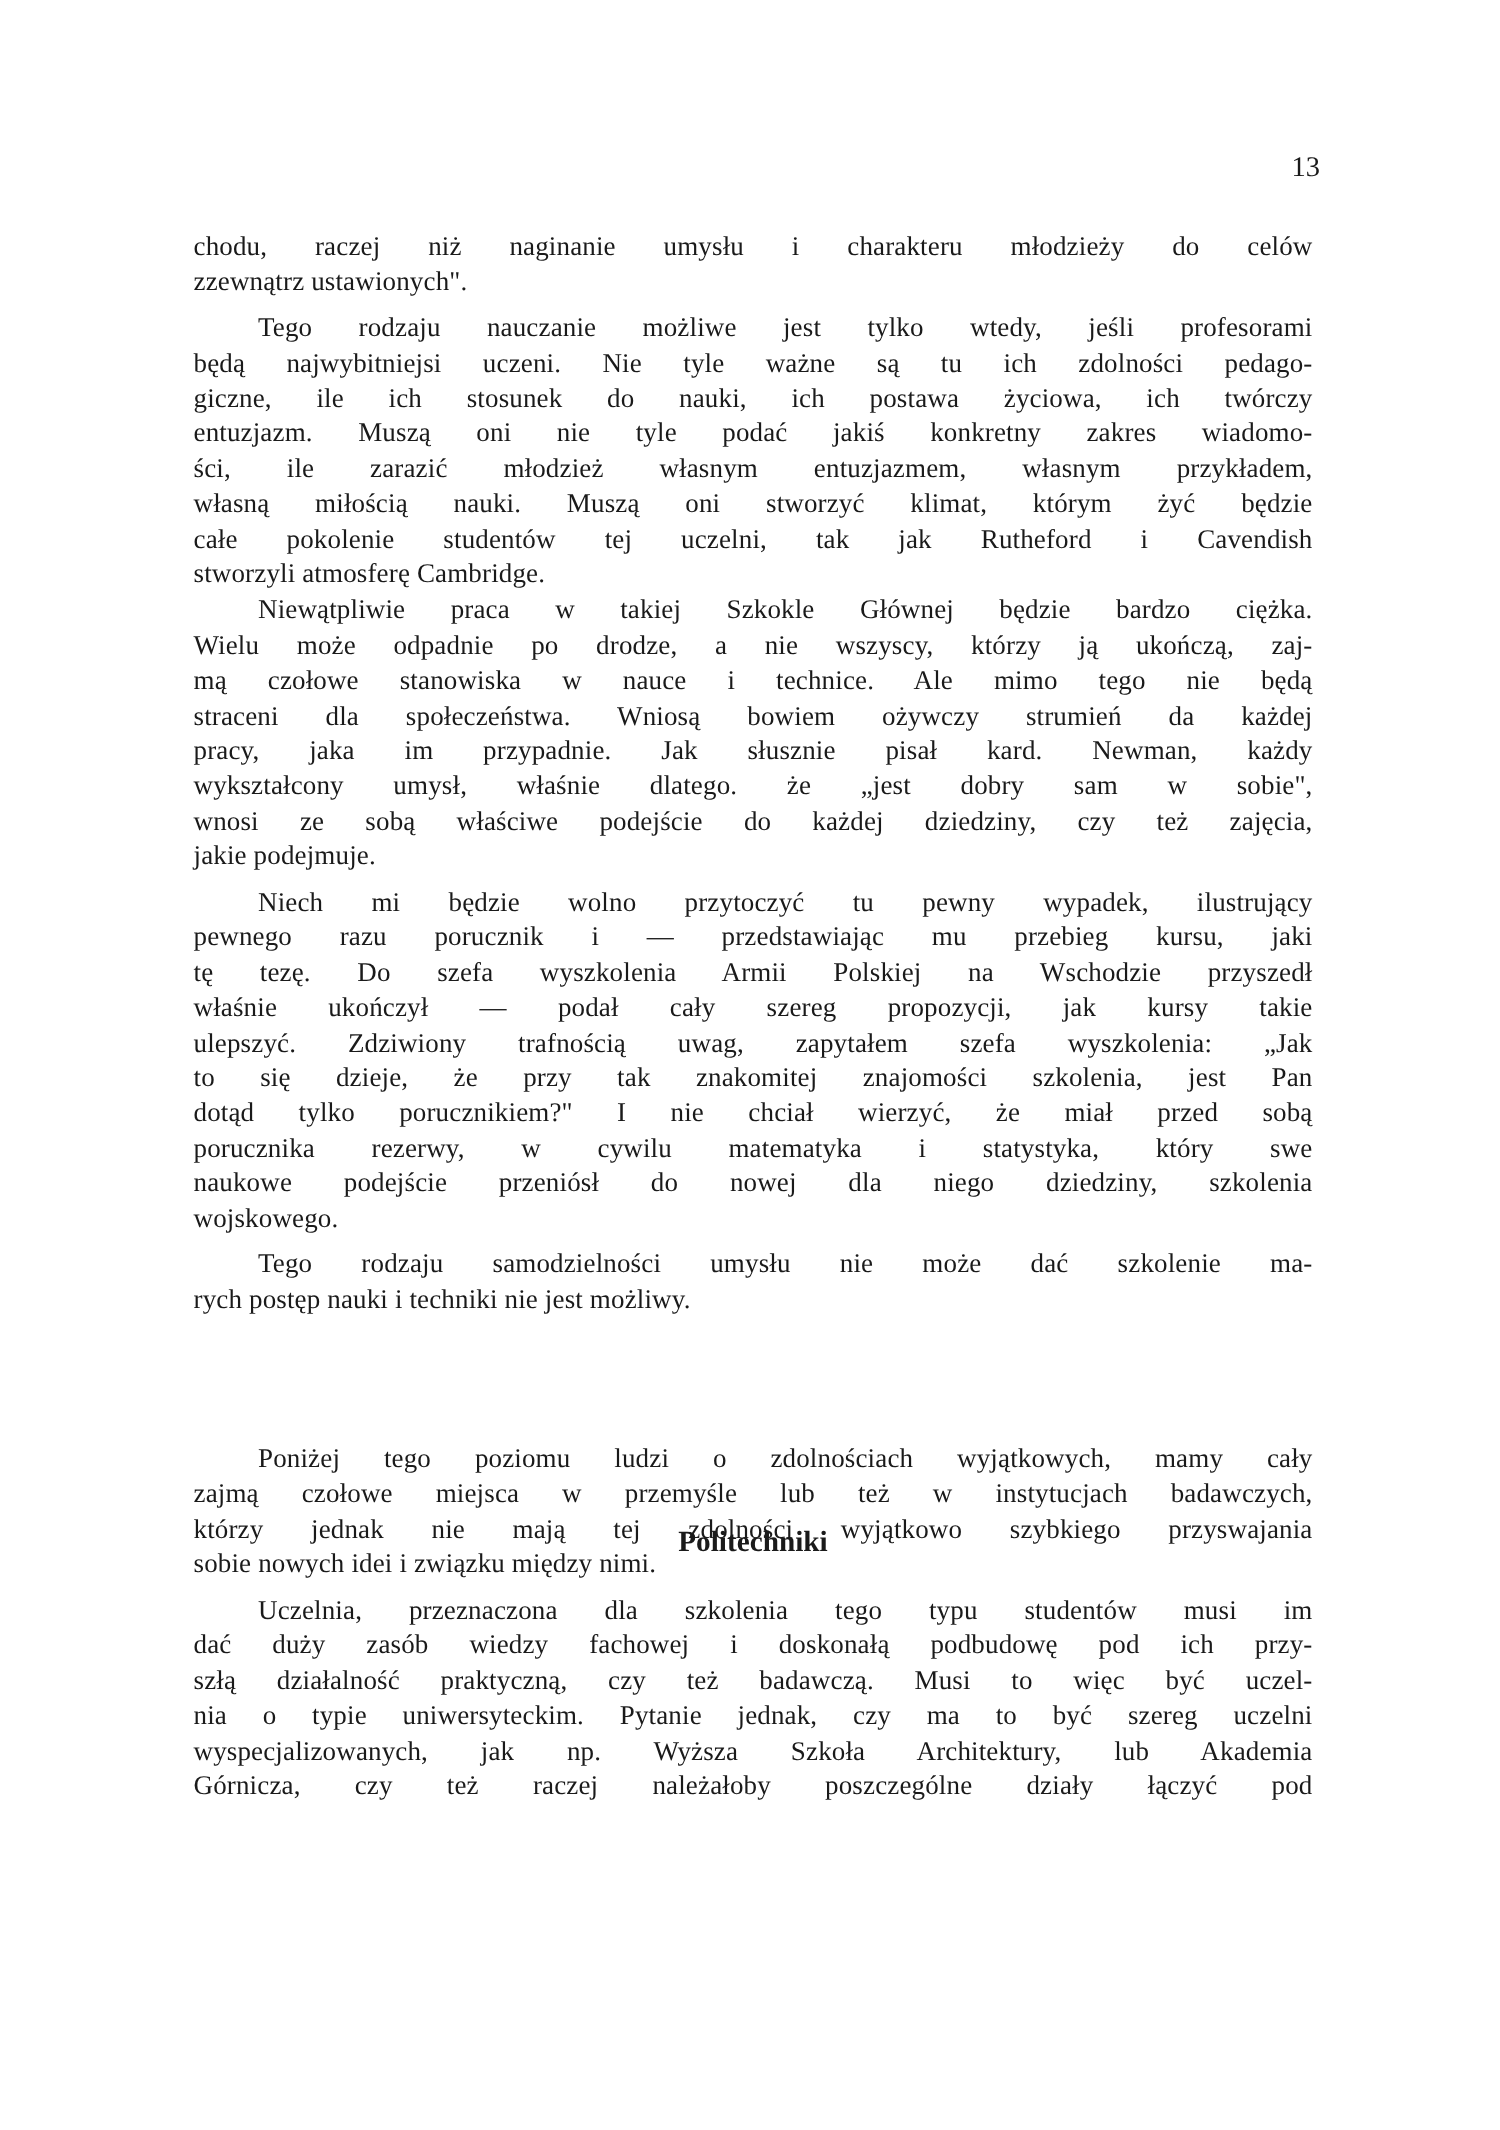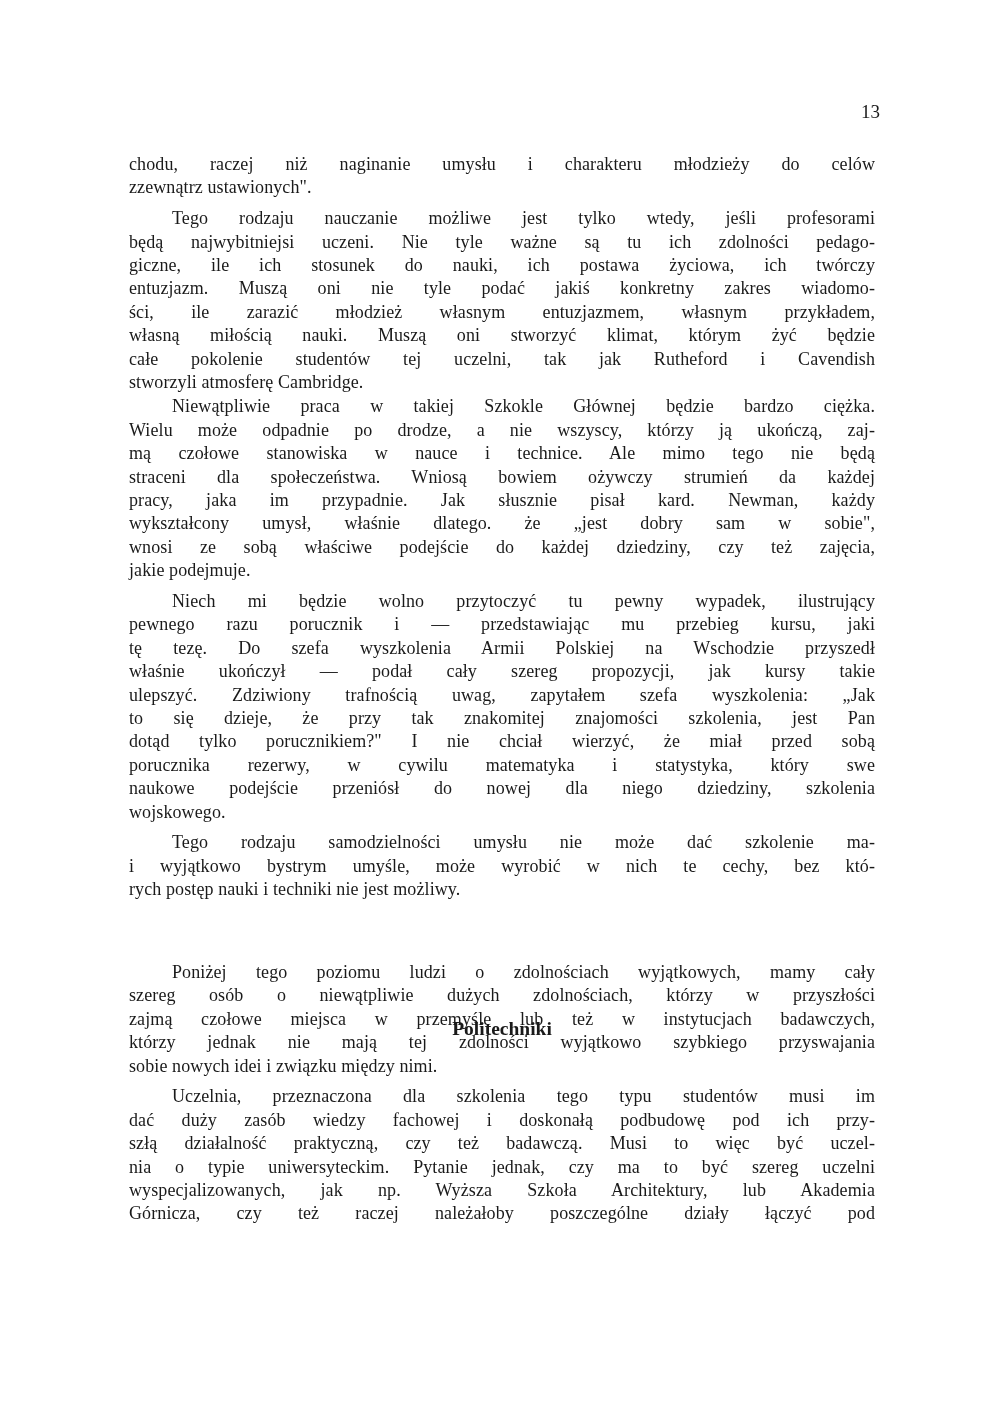--- a/index.html
+++ b/index.html
@@ -99,31 +99,29 @@
         <span class="line">właśnie ukończył — podał cały szereg propozycji, jak kursy takie</span>
         <span class="line">ulepszyć. Zdziwiony trafnością uwag, zapytałem szefa wyszkolenia: „Jak</span>
         <span class="line">to się dzieje, że przy tak znakomitej znajomości szkolenia, jest Pan</span>
         <span class="line">dotąd tylko porucznikiem?" I nie chciał wierzyć, że miał przed sobą</span>
         <span class="line">porucznika rezerwy, w cywilu matematyka i statystyka, który swe</span>
         <span class="line">naukowe podejście przeniósł do nowej dla niego dziedziny, szkolenia</span>
         <span class="line last">wojskowego.</span>
       </div>
       <div class="para" style="margin-top: 7.5px;">
         <span class="line indent">Tego rodzaju samodzielności umysłu nie może dać szkolenie ma-</span>
-        <span class="line">i wyjątkowo bystrym umyśle, może wyrobić w nich te cechy, bez któ-</span>
         <span class="line last">rych postęp nauki i techniki nie jest możliwy.</span>
       </div>
     </div>
 
   <div class="heading">Politechniki</div>
 
   <div class="text-block" id="section2" style="top:961px;">
       <div class="para">
         <span class="line indent">Poniżej tego poziomu ludzi o zdolnościach wyjątkowych, mamy cały</span>
-        <span class="line">szereg osób o niewątpliwie dużych zdolnościach, którzy w przyszłości</span>
         <span class="line">zajmą czołowe miejsca w przemyśle lub też w instytucjach badawczych,</span>
         <span class="line">którzy jednak nie mają tej zdolności wyjątkowo szybkiego przyswajania</span>
         <span class="line last">sobie nowych idei i związku między nimi.</span>
       </div>
       <div class="para" style="margin-top: 7.5px;">
         <span class="line indent">Uczelnia, przeznaczona dla szkolenia tego typu studentów musi im</span>
         <span class="line">dać duży zasób wiedzy fachowej i doskonałą podbudowę pod ich przy-</span>
         <span class="line">szłą działalność praktyczną, czy też badawczą. Musi to więc być uczel-</span>
         <span class="line">nia o typie uniwersyteckim. Pytanie jednak, czy ma to być szereg uczelni</span>
         <span class="line">wyspecjalizowanych, jak np. Wyższa Szkoła Architektury, lub Akademia</span>

